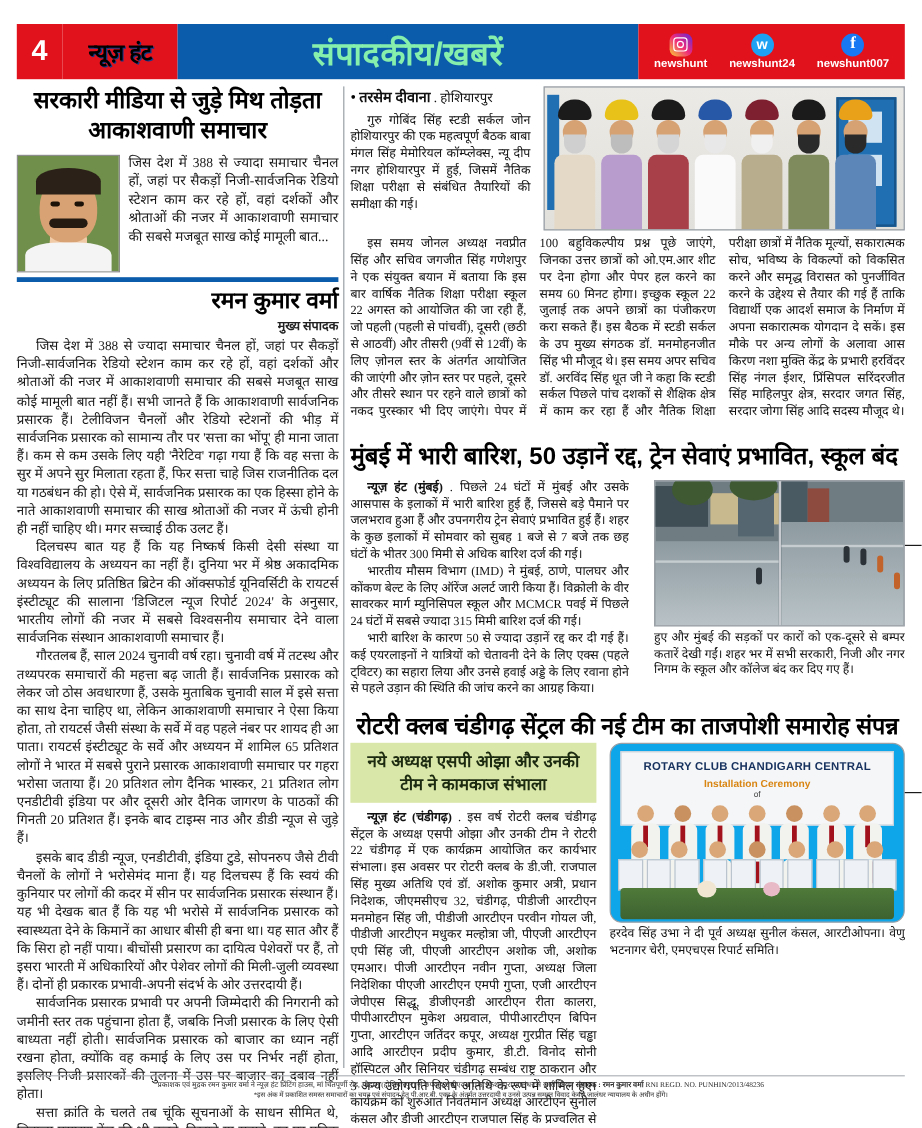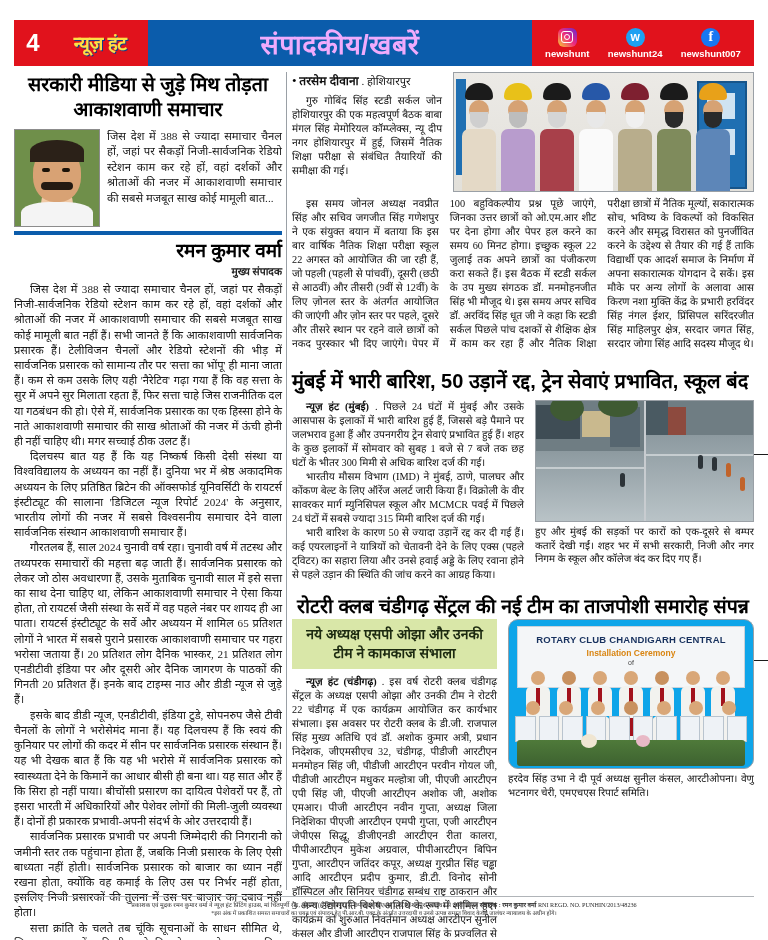--- a/index.html
+++ b/index.html
@@ -23,31 +23,31 @@
     background:#e1121c;color:#fff;width:38px;
     display:flex;align-items:center;justify-content:center;
     font-family:"Liberation Sans",sans-serif;font-weight:bold;font-size:24px;
   }
   .mh-logo{
     background:#e1121c;width:92px;display:flex;align-items:center;justify-content:center;
     padding:0 2px;
   }
   .mh-logo .logo-txt{
     font-family:"Liberation Sans",sans-serif;font-weight:bold;font-size:19px;
-    color:#fde047;letter-spacing:-0.5px;white-space:nowrap;
+    color:#000000;letter-spacing:-0.5px;white-space:nowrap;
     text-shadow:1px 1px 0 #143a8a;
   }
   .mh-date{
     background:#e1121c;color:#fff;flex:0 0 136px;
     display:flex;flex-direction:column;justify-content:center;
     font-family:"Liberation Sans",sans-serif;font-weight:bold;
     font-size:10.5px;line-height:13px;letter-spacing:0.3px;padding-left:6px;
   }
   .mh-title{
-    background:#0b5cab;color:#f0abfc;flex:1;
+    background:#0b5cab;color:#86efac;flex:1;
     display:flex;align-items:center;justify-content:center;
     font-family:"Liberation Sans",sans-serif;font-weight:bold;
     font-size:27px;letter-spacing:0.5px;
   }
   .mh-social{
     background:#e1121c;flex:0 0 214px;display:flex;align-items:center;justify-content:space-around;
     padding:0 4px;
   }
   .soc{display:flex;flex-direction:column;align-items:center;justify-content:center;gap:1px;}
   .soc .ic{width:19px;height:19px;border-radius:5px;display:flex;align-items:center;justify-content:center;
@@ -324,21 +324,21 @@
       <div class="cols3" style="margin-top:5px;">
         <p>इस समय जोनल अध्यक्ष नवप्रीत सिंह और सचिव जगजीत सिंह गणेशपुर ने एक संयुक्त बयान में बताया कि इस बार वार्षिक नैतिक शिक्षा परीक्षा स्कूल 22 अगस्त को आयोजित की जा रही हैं, जो पहली (पहली से पांचवीं), दूसरी (छठी से आठवीं) और तीसरी (9वीं से 12वीं) के लिए ज़ोनल स्तर के अंतर्गत आयोजित की जाएंगी और ज़ोन स्तर पर पहले, दूसरे और तीसरे स्थान पर रहने वाले छात्रों को नकद पुरस्कार भी दिए जाएंगे। पेपर में 100 बहुविकल्पीय प्रश्न पूछे जाएंगे, जिनका उत्तर छात्रों को ओ.एम.आर शीट पर देना होगा और पेपर हल करने का समय 60 मिनट होगा। इच्छुक स्कूल 22 जुलाई तक अपने छात्रों का पंजीकरण करा सकते हैं। इस बैठक में स्टडी सर्कल के उप मुख्य संगठक डॉ. मनमोहनजीत सिंह भी मौजूद थे। इस समय अपर सचिव डॉ. अरविंद सिंह धूत जी ने कहा कि स्टडी सर्कल पिछले पांच दशकों से शैक्षिक क्षेत्र में काम कर रहा हैं और नैतिक शिक्षा परीक्षा छात्रों में नैतिक मूल्यों, सकारात्मक सोच, भविष्य के विकल्पों को विकसित करने और समृद्ध विरासत को पुनर्जीवित करने के उद्देश्य से तैयार की गई हैं ताकि विद्यार्थी एक आदर्श समाज के निर्माण में अपना सकारात्मक योगदान दे सकें। इस मौके पर अन्य लोगों के अलावा आस किरण नशा मुक्ति केंद्र के प्रभारी हरविंदर सिंह नंगल ईशर, प्रिंसिपल सरिंदरजीत सिंह माहिलपुर क्षेत्र, सरदार जगत सिंह, सरदार जोगा सिंह आदि सदस्य मौजूद थे।</p>
       </div>
     </div>
 
     <div class="hrule" style="left:292px;top:382px;width:462px;"></div>
 
     <div style="margin-top:18px;">
       <h1 class="hl-band" style="font-size:20px;">मुंबई में भारी बारिश, 50 उड़ानें रद्द, ट्रेन सेवाएं प्रभावित, स्कूल बंद</h1>
 
-      <div style="display:flex;gap:11px;">
+      <div style="display:flex;gap:21px;">
         <div style="flex:0 0 232px;">
           <div style="font-size:10.3px;line-height:14px;text-align:justify;">
             <p style="margin:0;text-indent:14px;"><b>न्यूज़ हंट (मुंबई)</b> <span style="display:inline">. </span><span>पिछले 24 घंटों में मुंबई और उसके आसपास के इलाकों में भारी बारिश हुई हैं, जिससे बड़े पैमाने पर जलभराव हुआ हैं और उपनगरीय ट्रेन सेवाएं प्रभावित हुई हैं। शहर के कुछ इलाकों में सोमवार को सुबह 1 बजे से 7 बजे तक छह घंटों के भीतर 300 मिमी से अधिक बारिश दर्ज की गई।</span></p>
             <p style="margin:0;text-indent:14px;">भारतीय मौसम विभाग (IMD) ने मुंबई, ठाणे, पालघर और कोंकण बेल्ट के लिए ऑरेंज अलर्ट जारी किया हैं। विक्रोली के वीर सावरकर मार्ग म्युनिसिपल स्कूल और MCMCR पवई में पिछले 24 घंटों में सबसे ज्यादा 315 मिमी बारिश दर्ज की गई।</p>
             <p style="margin:0;text-indent:14px;">भारी बारिश के कारण 50 से ज्यादा उड़ानें रद्द कर दी गई हैं। कई एयरलाइनों ने यात्रियों को चेतावनी देने के लिए एक्स (पहले ट्विटर) का सहारा लिया और उनसे हवाई अड्डे के लिए रवाना होने से पहले उड़ान की स्थिति की जांच करने का आग्रह किया।</p>
           </div>
         </div>
         <div style="flex:1;">
           <div class="photo ph-flood">
             <div class="half">

